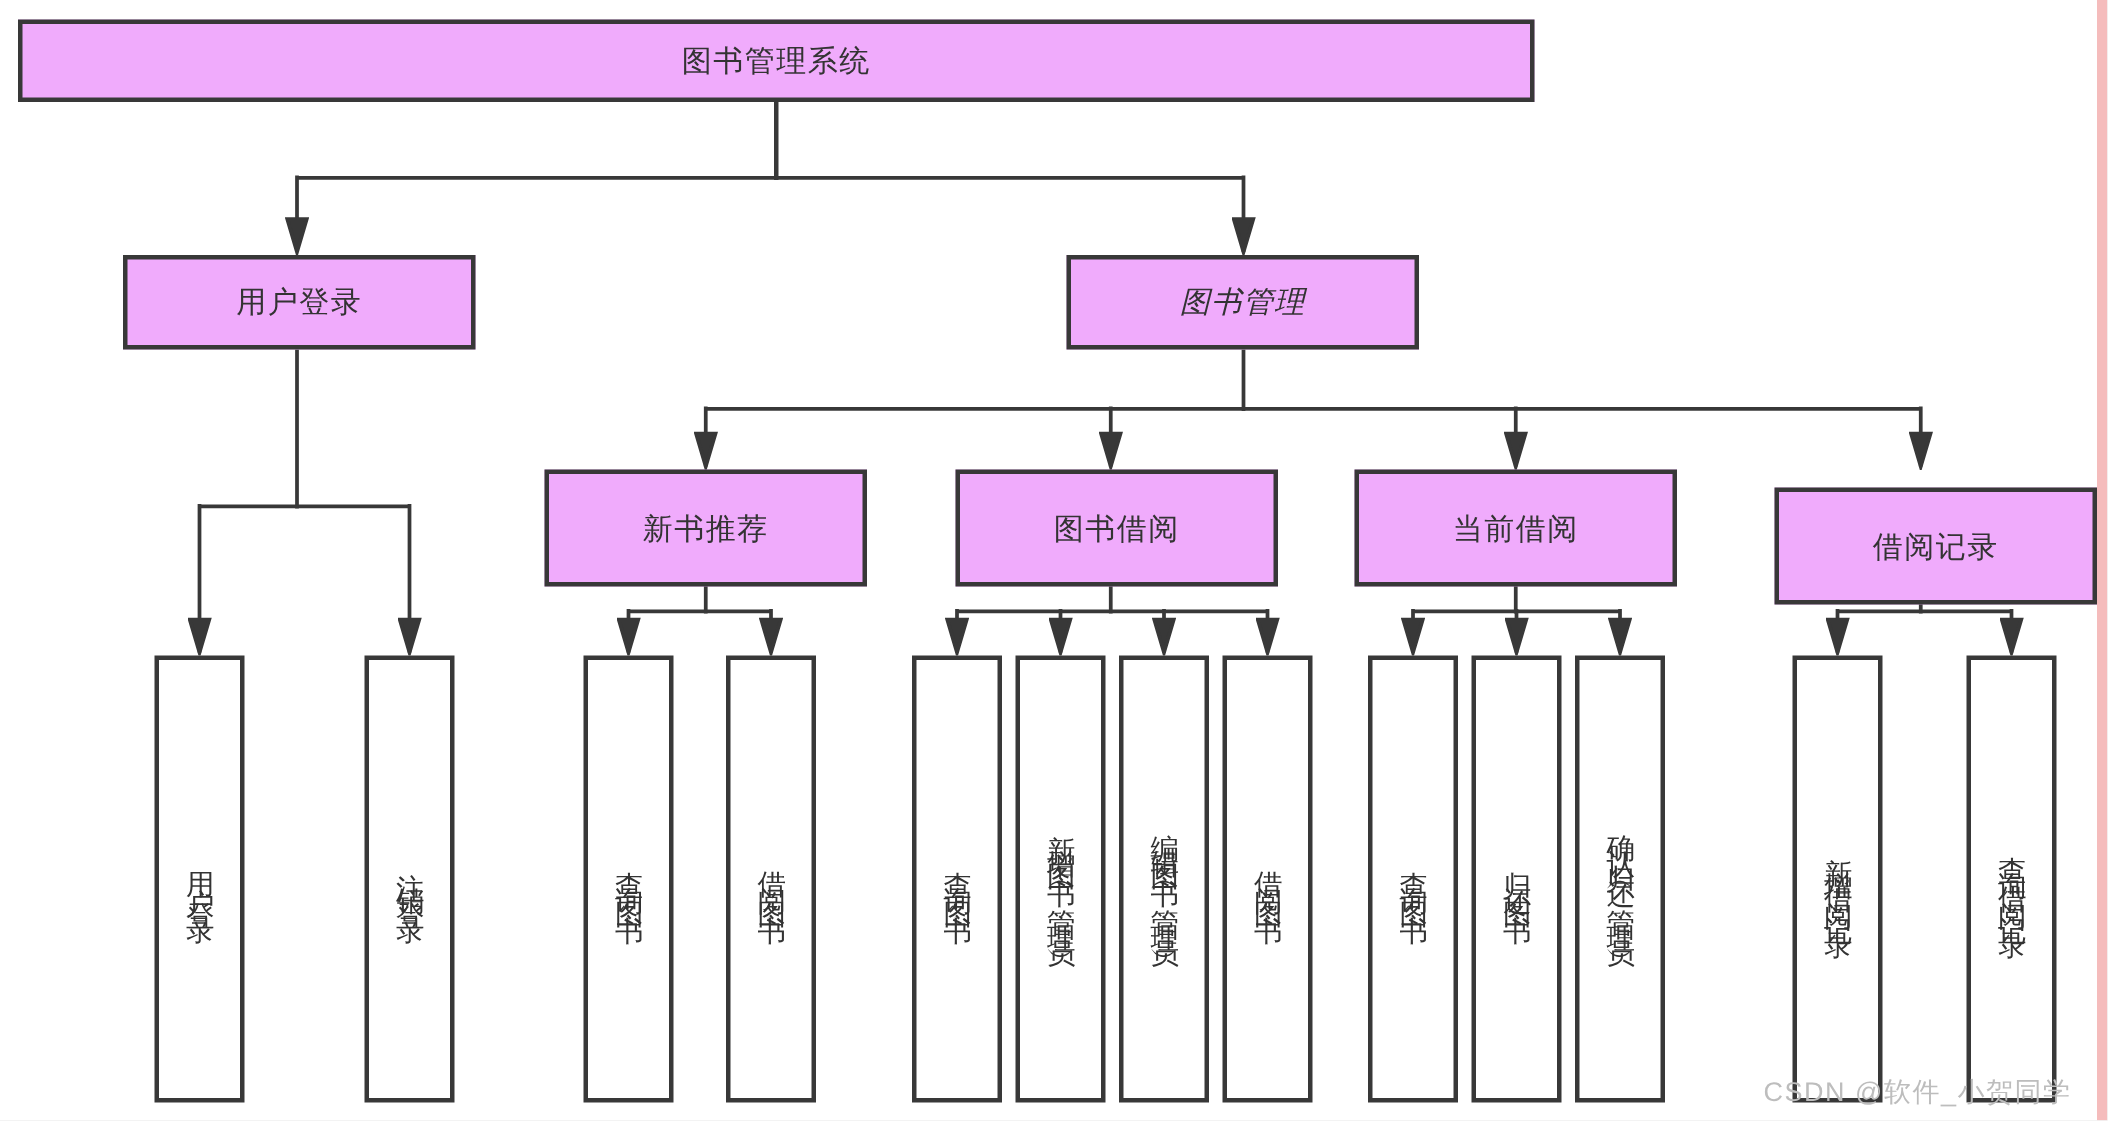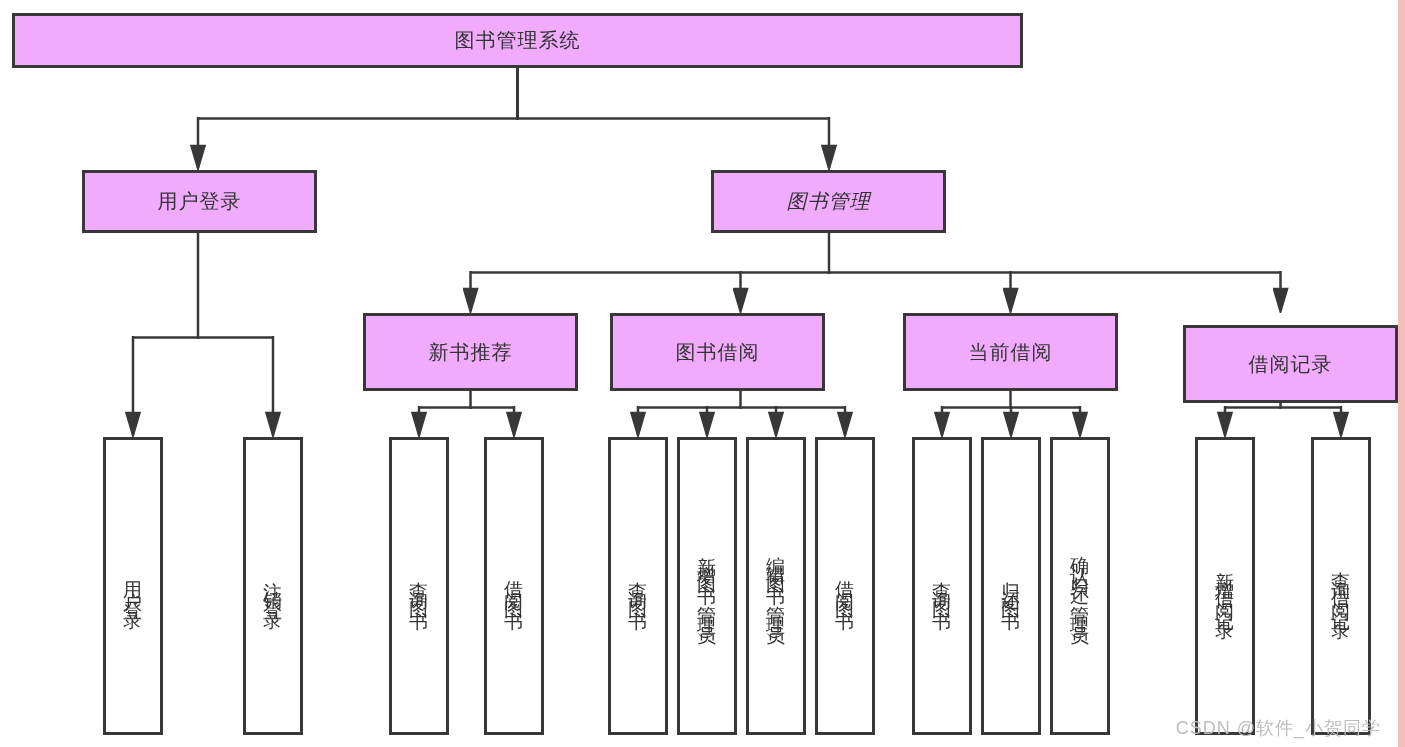--- a/index.html
+++ b/index.html
@@ -23,21 +23,21 @@
     position:absolute;box-sizing:border-box;border:3px solid var(--line);
     background:#f0abfc;display:flex;align-items:center;justify-content:center;
     font-size:20px;letter-spacing:1px;color:var(--text);
   }
   .n-root{left:12px;top:13px;width:1011px;height:55px;}
   .n-l2{height:63px;width:235px;top:170px;}
   .n-user-login{left:82px;}
   .n-book-mgmt{left:711px;font-style:italic;}
   .n-l3{height:78px;width:215px;top:313px;}
   .n-new-book{left:363px;}
-  .n-book-borrow{left:610px;justify-content:center;}
+  .n-book-borrow{left:637px;justify-content:center;}
   .n-current-borrow{left:903px;}
   .n-borrow-record{left:1183px;margin-top:12px;}
   .leaf{
     position:absolute;top:437px;width:60px;height:298px;box-sizing:border-box;
     border:3px solid var(--line);background:#fff;
     display:flex;align-items:center;justify-content:center;
   }
   .leaf .vtext{
     writing-mode:vertical-rl;font-size:19px;letter-spacing:10px;
     color:var(--text);line-height:1;white-space:nowrap;

